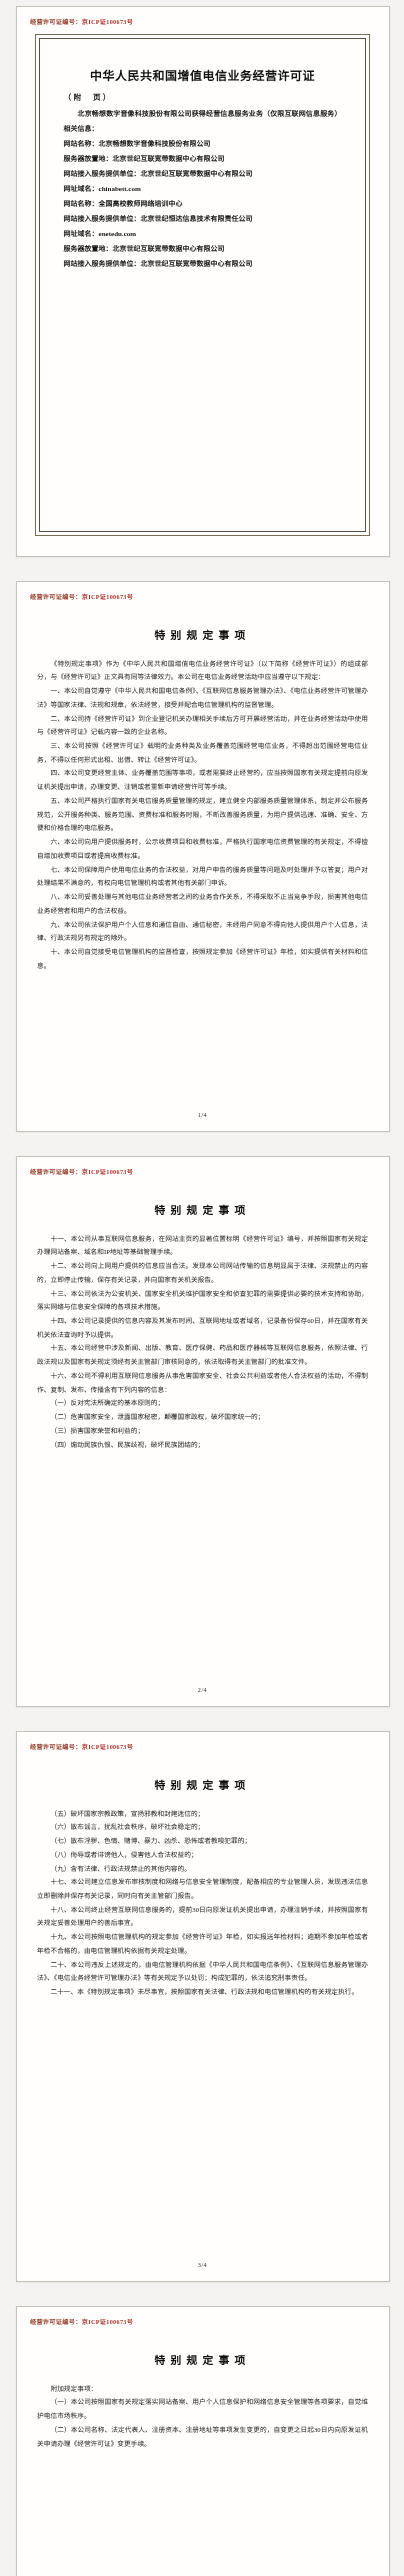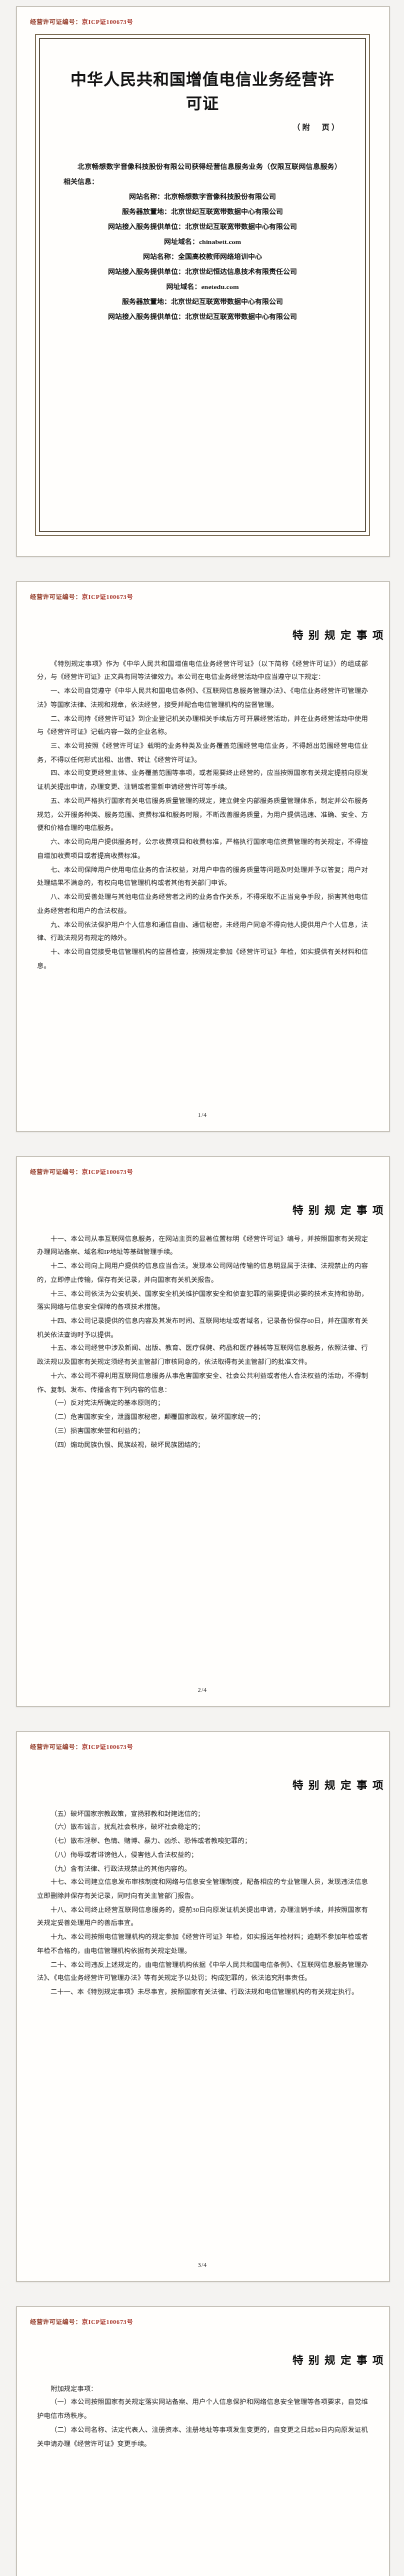--- a/index.html
+++ b/index.html
@@ -39,48 +39,48 @@
     border: 0.5px solid #7b6b52;
     padding: 2.6px;
   }
   .frame-inner {
     height: 100%;
     border: 1.5px solid #5c5140;
     padding: 21.6px 24px 0;
   }
   .cert-title {
     text-align: center;
-    font-size: 16px;
+    font-size: 12px;
     font-weight: bold;
     letter-spacing: 0.5px;
     color: #141414;
     margin-top: 5.2px;
   }
   .cert-subtitle {
-    text-align: right;
+    text-align: left;
     font-size: 7.7px;
     font-weight: bold;
     letter-spacing: 2.1px;
     color: #1a1a1a;
     margin-top: 7.2px;
   }
   .cert-body {
-    margin-top: 28px;
+    margin-top: 5px;
     font-size: 7px;
     font-weight: 600;
     line-height: 2.15;
     color: #161616;
   }
   .cert-intro { text-indent: 2em; text-align: justify; }
-  .info-line { text-align: center; }
+  .info-line { text-align: left; }
 
   
   .prov-title {
     padding-top: 44px;
-    text-align: right;
+    text-align: center;
     font-size: 10.8px;
     font-weight: bold;
     letter-spacing: 5.2px;
     color: #101010;
   }
   .prov-body {
     margin: 14.4px 20.6px 0;
     font-size: 6.7px;
     line-height: 2.05;
     text-align: justify;

